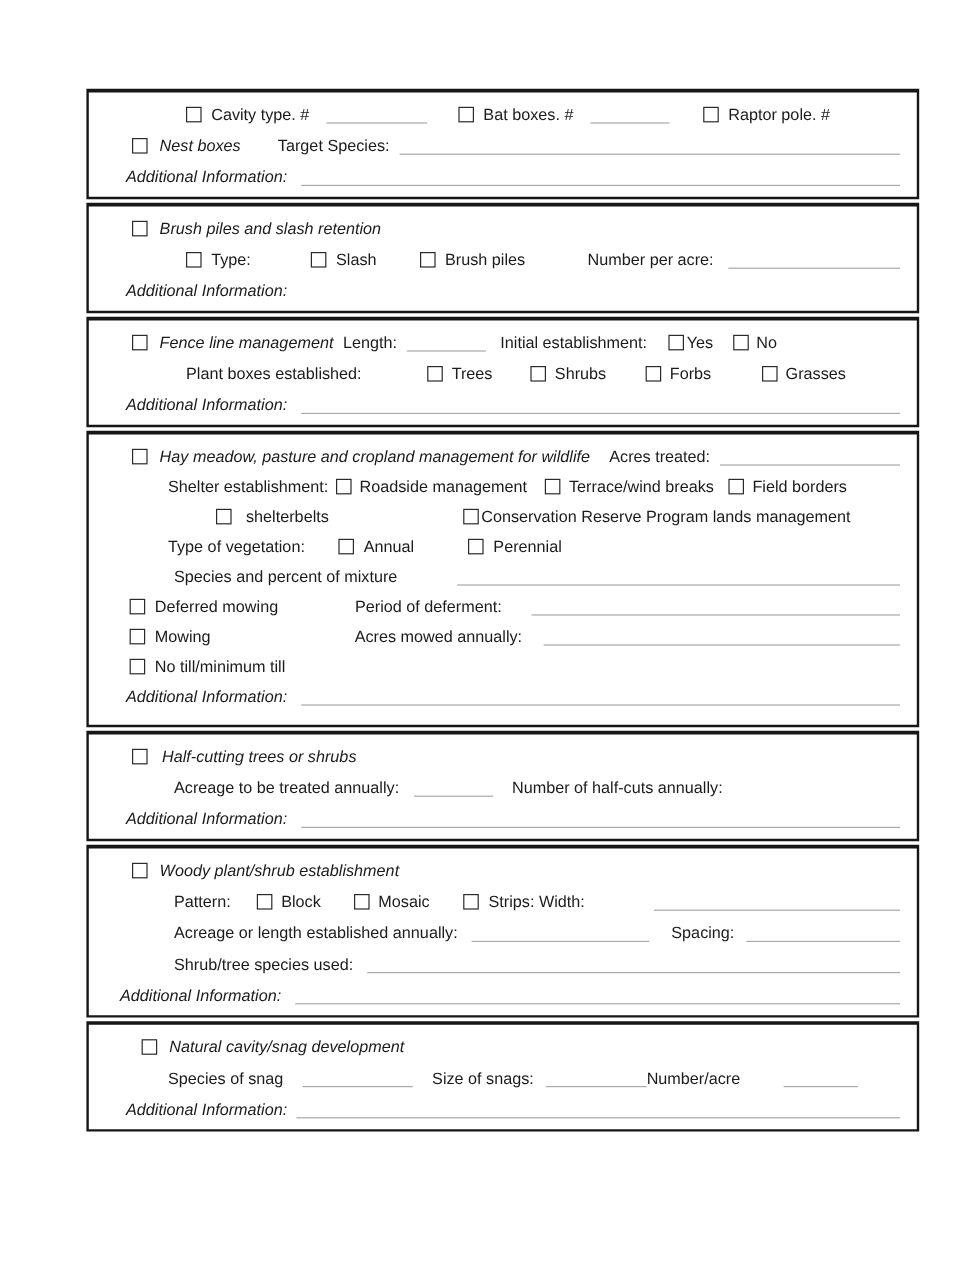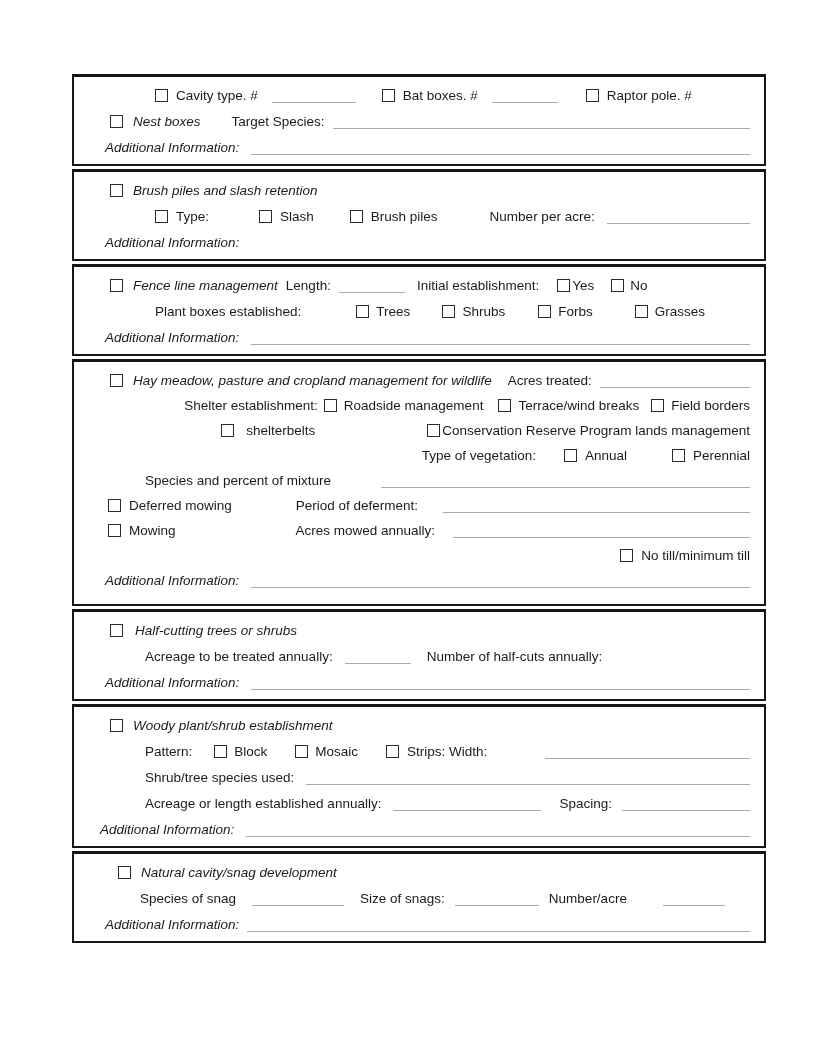--- a/index.html
+++ b/index.html
@@ -3,21 +3,21 @@
 <meta charset="utf-8">
 <style>
   html,body{margin:0;padding:0;background:#ffffff;}
   body{width:816px;height:1056px;font-family:"Liberation Sans","DejaVu Sans",sans-serif;color:#1b1b1b;position:relative;}
   .form{position:absolute;left:72px;top:74px;width:694px;}
   .box{border:2px solid #161616;border-top-width:3px;background:#fff;margin-top:3px;box-sizing:border-box;padding:9px 14px 8px 12px;}
   .box.first{margin-top:0;}
   .hdr{border:2px solid #161616;background:#c5c5c5;text-align:center;font-weight:bold;font-size:13.5px;letter-spacing:.2px;padding:6px 0 5px 0;box-sizing:border-box;white-space:pre;}
   .row{display:flex;align-items:flex-end;font-size:13.5px;height:17px;margin-bottom:9px;}
   .row:last-child{margin-bottom:1px;}
-  .s4 .row{margin-bottom:8px;justify-content:flex-end;}
+  .s4 .row{margin-bottom:8px;}
   .cb{width:13px;height:13px;border:1.5px solid #2a2a2a;background:#fff;flex:none;display:inline-block;box-sizing:border-box;margin-bottom:1px;}
   .line{border-bottom:1px solid #a9a9a9;height:13px;flex:none;display:inline-block;}
   .line.fill{flex:1;}
   .it{font-style:italic;}
   .ws{white-space:pre;}
   .lbl{white-space:nowrap;}
 </style>
 </head>
 <body>
 
@@ -176,46 +176,46 @@
       <span class="lbl" style="margin-left:59px">Pattern:</span>
       <span class="cb" style="margin-left:22px"></span>
       <span class="lbl" style="margin-left:7px">Block</span>
       <span class="cb" style="margin-left:28px"></span>
       <span class="lbl" style="margin-left:7px">Mosaic</span>
       <span class="cb" style="margin-left:28px"></span>
       <span class="lbl ws" style="margin-left:8px">Strips:  Width:</span>
       <span class="line fill" style="margin-left:58px"></span>
     </div>
     <div class="row">
-      <span class="lbl" style="margin-left:59px">Shrub/tree species used:</span>
-      <span class="line fill" style="margin-left:12px"></span>
-    </div>
-    <div class="row">
       <span class="lbl" style="margin-left:59px">Acreage or length established annually:</span>
       <span class="line" style="margin-left:12px;width:148px"></span>
       <span class="lbl" style="margin-left:18px">Spacing:</span>
       <span class="line fill" style="margin-left:10px"></span>
     </div>
     <div class="row">
+      <span class="lbl" style="margin-left:59px">Shrub/tree species used:</span>
+      <span class="line fill" style="margin-left:12px"></span>
+    </div>
+    <div class="row">
       <span class="it lbl" style="margin-left:14px">Additional Information:</span>
       <span class="line fill" style="margin-left:12px"></span>
     </div>
   </div>
 
   <div class="box">
     <div class="row">
       <span class="cb" style="margin-left:32px"></span>
       <span class="it lbl" style="margin-left:10px">Natural cavity/snag development</span>
     </div>
     <div class="row">
       <span class="lbl" style="margin-left:54px">Species of snag</span>
       <span class="line" style="margin-left:16px;width:92px"></span>
       <span class="lbl" style="margin-left:16px">Size of snags:</span>
       <span class="line" style="margin-left:10px;width:84px"></span>
-      <span class="lbl" style="margin-left:10px">Number/acre</span>
+      <span class="lbl" style="margin-left:0">Number/acre</span>
       <span class="line" style="margin-left:36px;width:62px"></span>
     </div>
     <div class="row">
       <span class="it lbl" style="margin-left:19px">Additional Information:</span>
       <span class="line fill" style="margin-left:8px"></span>
     </div>
   </div>
 
 </div>
 

